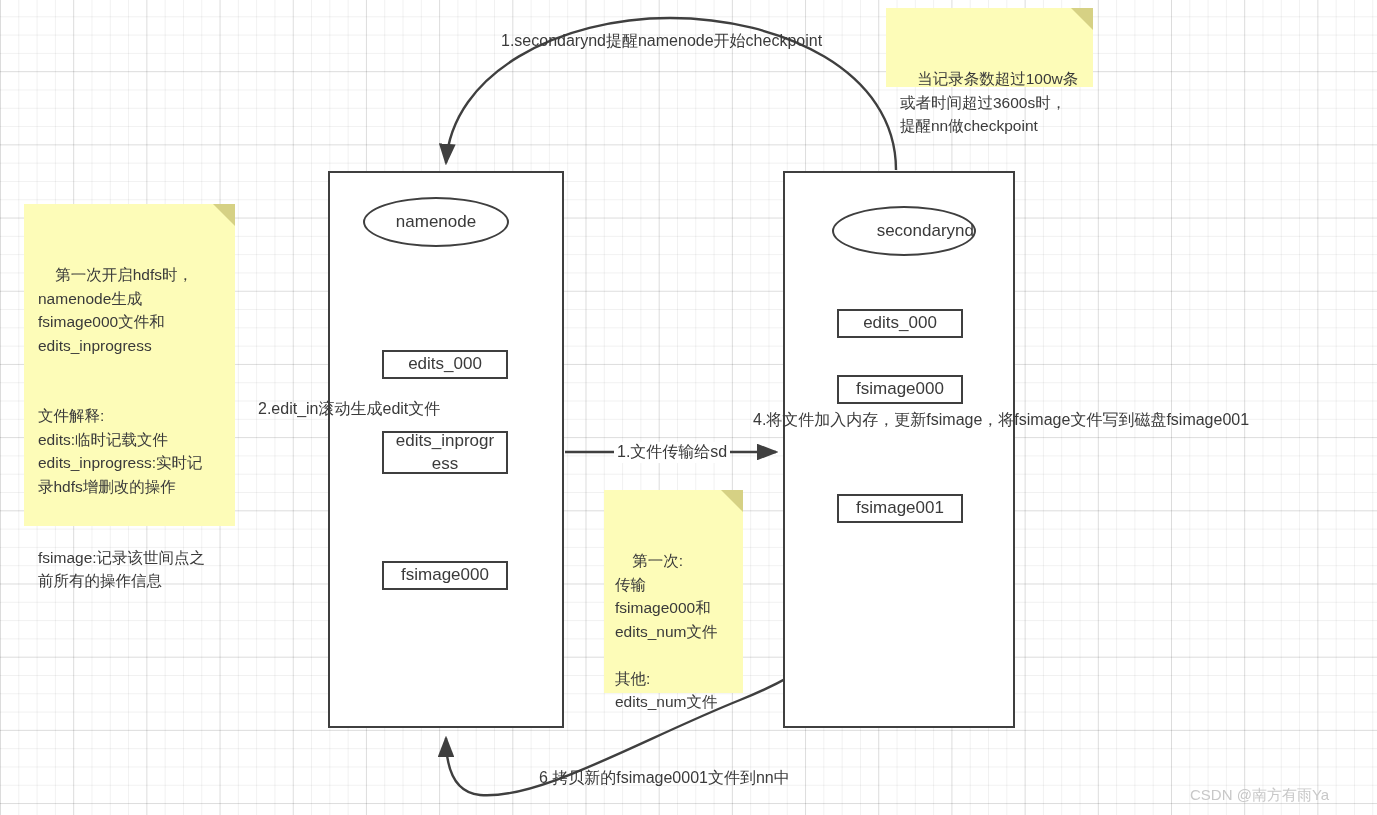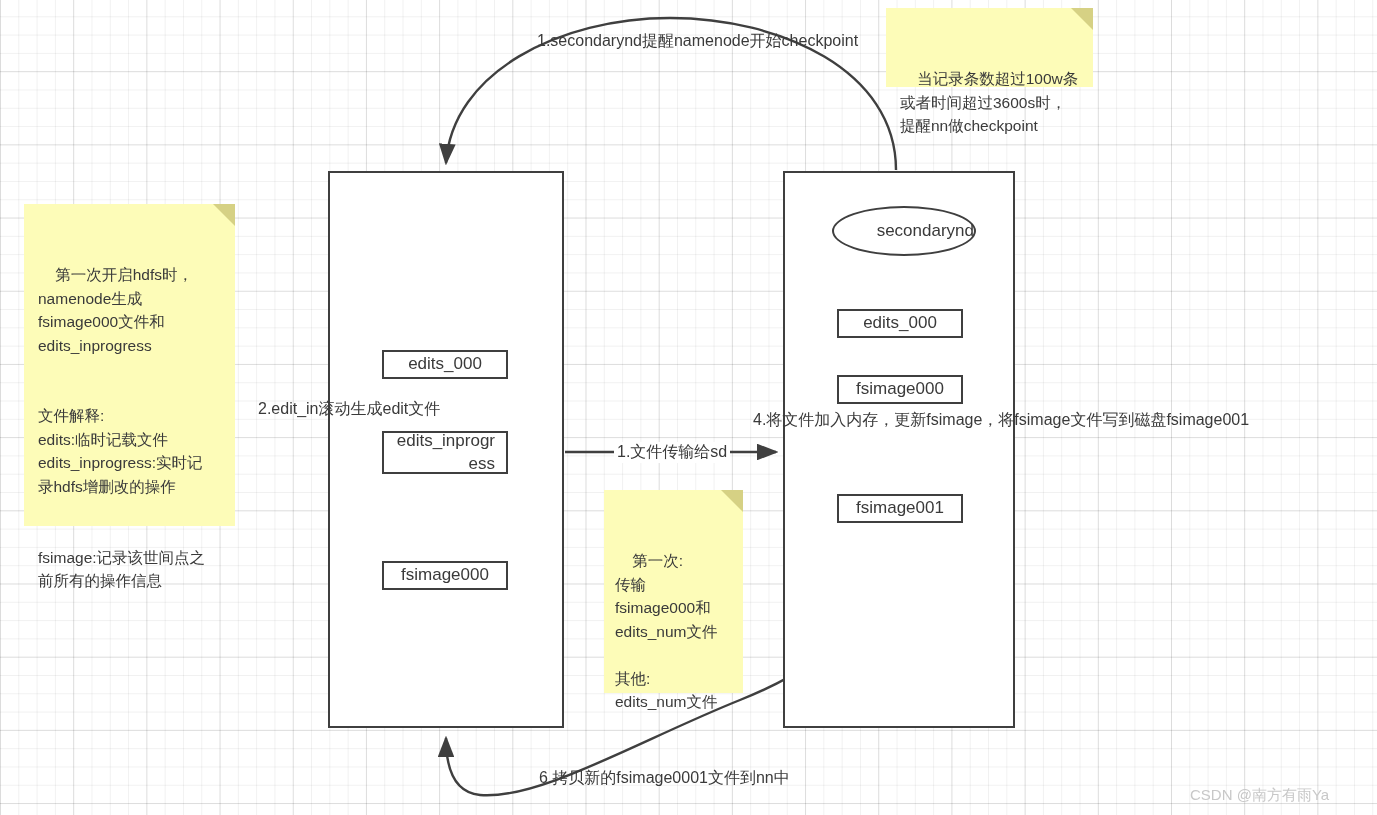--- a/index.html
+++ b/index.html
@@ -32,21 +32,21 @@
     pointer-events: none;
   }
   .node-box {
     position: absolute;
     box-sizing: border-box;
     border: 2px solid #3f3f3f;
     background: #ffffff;
     display: flex;
     align-items: center;
     justify-content: center;
-    text-align: right;
+    text-align: center;
     font-size: 17px;
     color: #3a3a3a;
     line-height: 1.3;
   }
   .container-box {
     position: absolute;
     box-sizing: border-box;
     border: 2px solid #3f3f3f;
     background: #ffffff;
   }
@@ -125,20 +125,23 @@
 
     <path d="M 963,390 C 990,396 1000,428 998,462 C 996,490 984,504 974,509" fill="none" stroke="#3f3f3f" stroke-width="2.4" marker-end="url(#arrowhead-sm)"></path>
 
     <path d="M 899,525 C 899,600 840,660 740,700 C 640,740 540,800 480,795 C 450,792 446,760 446,738" fill="none" stroke="#3f3f3f" stroke-width="2.4" marker-end="url(#arrowhead)"></path>
   </svg>
 
   <div class="container-box" style="left:328px; top:171px; width:236px; height:557px;"></div>
 
   <div class="container-box" style="left:783px; top:171px; width:232px; height:557px;"></div>
 
+  <div class="ellipse-node" style="left:363px; top:197px; width:146px; height:50px;">
+    <span>namenode</span>
+  </div>
 
   <div class="node-box" style="left:382px; top:350px; width:126px; height:29px;">
     <span>edits_000</span>
   </div>
 
   <div class="node-box" style="left:382px; top:431px; width:126px; height:43px;">
     <span style="display:block; width:100px; word-break:break-all;">edits_inprogress</span>
   </div>
 
   <div class="node-box" style="left:382px; top:561px; width:126px; height:29px;">
@@ -154,21 +157,21 @@
   </div>
 
   <div class="node-box" style="left:837px; top:375px; width:126px; height:29px;">
     <span>fsimage000</span>
   </div>
 
   <div class="node-box" style="left:837px; top:494px; width:126px; height:29px;">
     <span>fsimage001</span>
   </div>
 
-  <div class="edge-label" style="left:501px; top:31px;margin-left:36px;">1.secondarynd提醒namenode开始checkpoint</div>
+  <div class="edge-label" style="left:501px; top:31px;">1.secondarynd提醒namenode开始checkpoint</div>
 
   <div class="edge-label" style="left:258px; top:399px;">2.edit_in滚动生成edit文件</div>
 
   <div class="edge-label boxed" style="left:614px; top:442px;">1.文件传输给sd</div>
 
   <div class="edge-label" style="left:753px; top:402px;margin-top:8px;">4.将文件加入内存，更新fsimage，将fsimage文件写到磁盘fsimage001</div>
 
   <div class="edge-label" style="left:539px; top:768px;">6.拷贝新的fsimage0001文件到nn中</div>
 
   <div class="note" style="left:24px; top:204px; width:211px; height:322px;">

